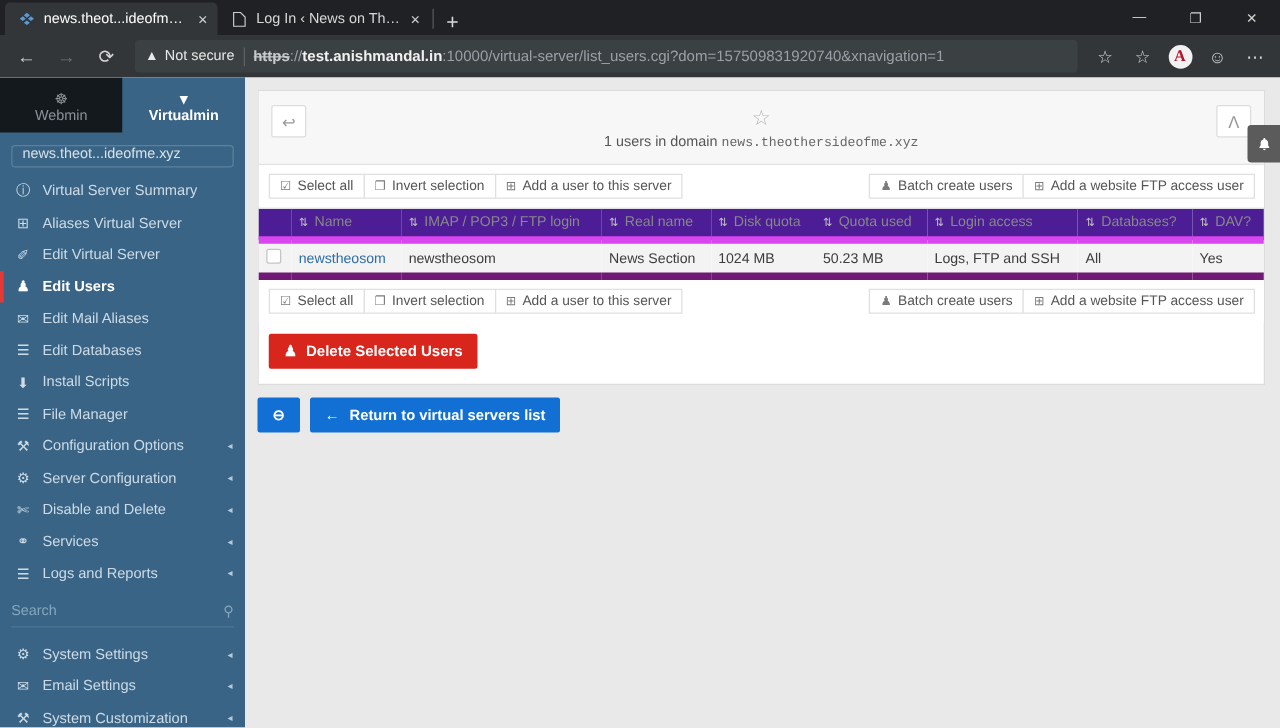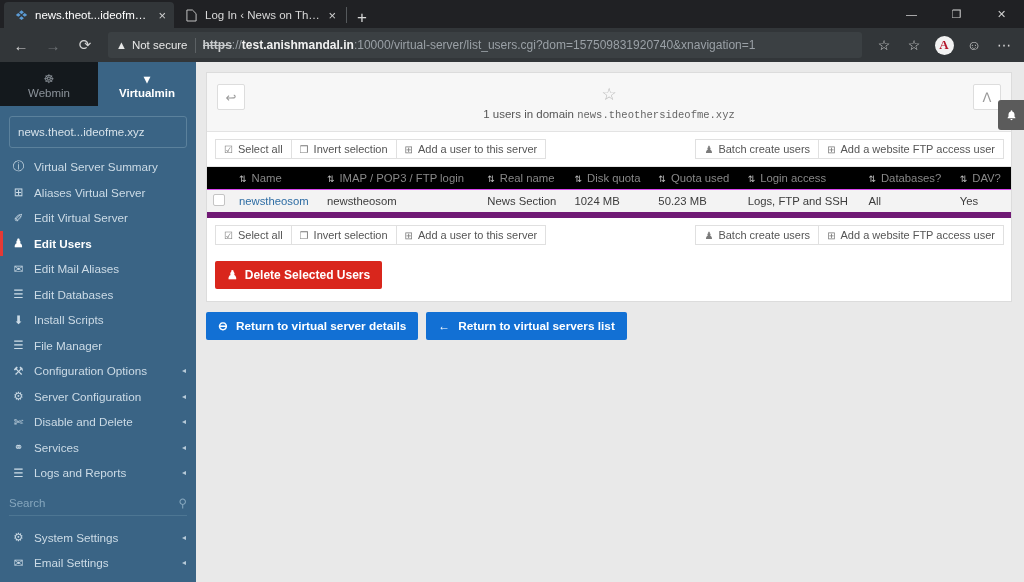--- a/index.html
+++ b/index.html
@@ -80,23 +80,23 @@
   .sidebar { width: 196px; background: #3a6485; flex: none; position: relative; overflow: hidden; }
   .sb-tabs { display: flex; height: 44px; }
   .sb-tab {
     flex: 1; display: flex; flex-direction: column; align-items: center;
     justify-content: center; font-size: 11.5px; gap: 1px; padding-top: 3px;
   }
   .sb-tab.webmin { background: #14191d; color: #8b9299; }
   .sb-tab.virtualmin { background: #3a6485; color: #fff; font-weight: bold; }
   .sb-tab .ic { font-size: 12px; line-height: 13px; }
   .sb-domain {
-    margin: 10px 9px 6px 9px; height: 32px; border: 1px solid #5b819c;
+    margin: 10px 9px 6px 9px; height: 18px; border: 1px solid #5b819c;
     border-radius: 3px; color: #d6e2ea; font-size: 11.5px;
-    display: flex; align-items: center; padding: 0 8px; background: transparent;
+    display: flex; padding: 0 8px; background: transparent;
   }
   .sb-item {
     height: 25.5px; display: flex; align-items: center; gap: 9px;
     padding: 0 10px 0 12px; color: #ccdbe6; font-size: 11.7px;
     position: relative; white-space: nowrap;
   }
   .sb-item .ic { width: 13px; text-align: center; font-size: 11.5px; flex: none; }
   .sb-item .lbl { flex: 1; overflow: hidden; text-overflow: ellipsis; }
   .sb-item .caret { font-size: 8px; color: #b7cad8; }
   .sb-item.active { color: #fff; font-weight: bold; }
@@ -142,21 +142,21 @@
   .btngroup { display: flex; }
   .gbtn {
     height: 20px; border: 1px solid #e0e0e0; background: #fff; color: #555;
     font-size: 11px; display: flex; align-items: center; gap: 5px;
     padding: 0 8px; margin-right: -1px; white-space: nowrap;
   }
   .gbtn .ic { font-size: 10px; color: #7b7b7b; }
 
   table.users { width: 100%; border-collapse: collapse; font-size: 11.3px; }
   table.users thead th {
-    background: #000000; border-top: 1px solid #e6e6e6; border-bottom: 1px solid #d946ef;
+    background: #4c1d95; border-top: 1px solid #e6e6e6; border-bottom: 6px solid #d946ef;
     color: #888; font-weight: normal; padding: 5px 6px; text-align: left; white-space: nowrap;
   }
   table.users thead th .sortic { color: #c0c0c0; margin-right: 5px; font-size: 9px; }
   table.users tbody td {
     background: #f3f3f3; border-bottom: 6px solid #701a75; padding: 4px 6px;
     color: #3c3c3c; white-space: nowrap;
   }
   td.cb { width: 26px; }
   .chk {
     width: 12px; height: 12px; border: 1px solid #c4c4c4; background: #fff;
@@ -456,21 +456,20 @@
 
         <button class="danger">
           <span>♟</span>
           <span>Delete Selected Users</span>
         </button>
       </div>
 
       <div class="bottombar">
         <button class="bluebtn">
           <span>⊖</span>
-          <span>Return to virtual server details</span>
         </button>
         <button class="bluebtn">
           <span>←</span>
           <span>Return to virtual servers list</span>
         </button>
       </div>
 
       <div class="bell">
         <svg width="13" height="13" viewBox="0 0 16 16">
             <path fill="#ffffff" d="M8 1.6a1 1 0 0 1 1 1v.5a3.6 3.6 0 0 1 2.7 3.5v2.6l1.1 1.5v.8H3.2v-.8l1.1-1.5V6.6A3.6 3.6 0 0 1 7 3.1v-.5a1 1 0 0 1 1-1zM6.6 12.4h2.8a1.4 1.4 0 0 1-2.8 0z"></path>

